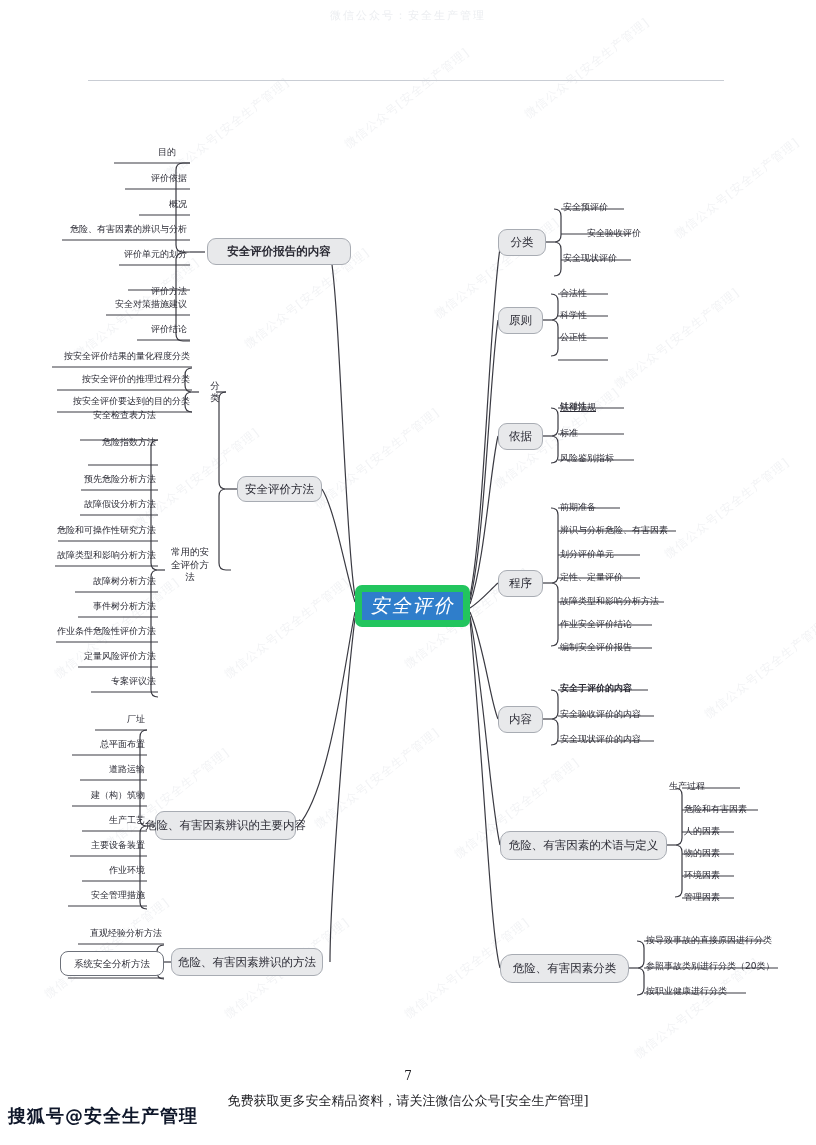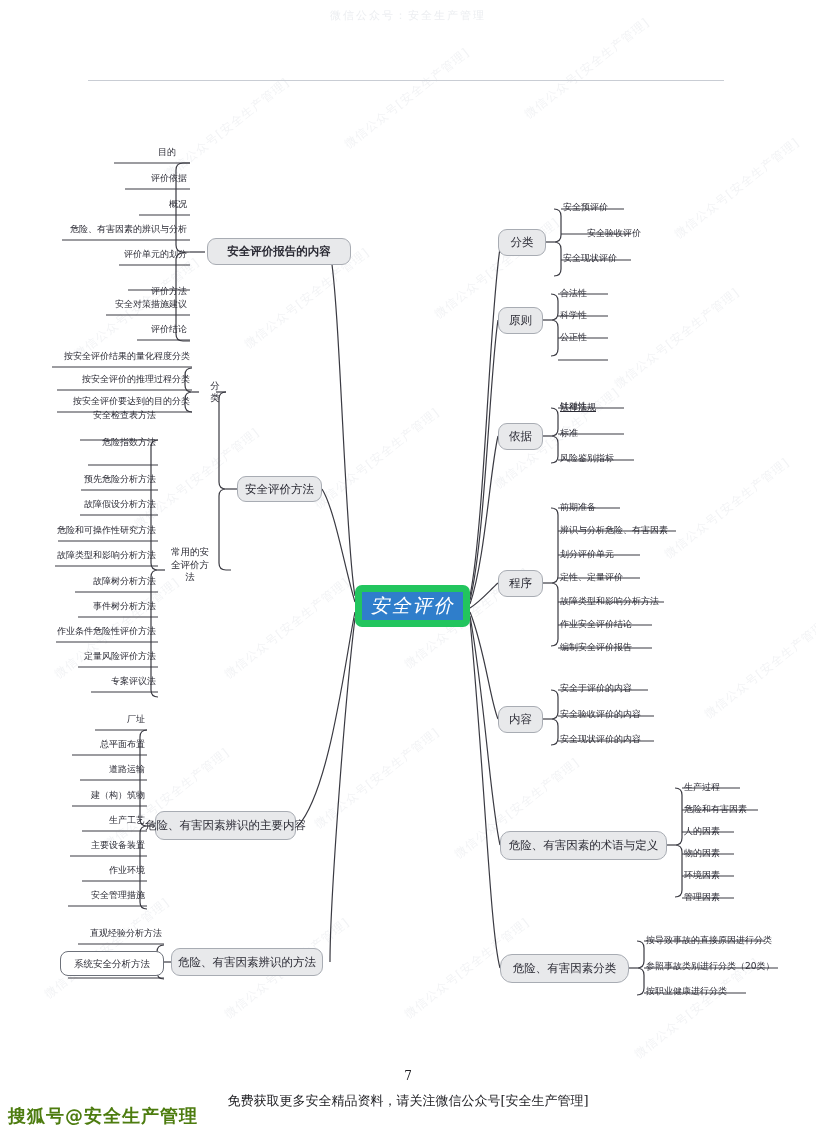--- a/index.html
+++ b/index.html
@@ -17,21 +17,21 @@
   .wm-top{
     position:absolute;left:0;top:8px;width:816px;text-align:center;
     font-size:11px;color:#eceef1;letter-spacing:2px;
   }
   .wm-tile{
     position:absolute;color:#f2f3f5;font-size:12px;
     transform:rotate(-38deg);white-space:nowrap;letter-spacing:1px;
   }
   .wm-bl{
     position:absolute;left:8px;top:1104px;font-size:18px;font-weight:bold;
-    color:#4d7c0f;letter-spacing:1px;
+    color:#0f172a;letter-spacing:1px;
   }
   .hrule{position:absolute;left:88px;top:80px;width:636px;height:1px;background:#c9cdd4;}
 
   
   .node{
     position:absolute;box-sizing:border-box;
     background:#e8e9eb;border:1px solid #a8acb3;border-radius:9px;
     display:flex;align-items:center;justify-content:center;
     font-size:11.5px;color:#2b2b35;white-space:nowrap;line-height:1.25;
     padding:0 8px;
@@ -282,26 +282,26 @@
   <div class="node" style="left:498px;top:570px;width:45px;height:27px;">程序</div>
   <div class="node leaf r" style="left:560px;top:501px;width:120px;height:14px;">前期准备</div>
   <div class="node leaf r" style="left:560px;top:524px;width:130px;height:14px;">辨识与分析危险、有害因素</div>
   <div class="node leaf r" style="left:560px;top:548px;width:120px;height:14px;">划分评价单元</div>
   <div class="node leaf r" style="left:560px;top:571px;width:120px;height:14px;">定性、定量评价</div>
   <div class="node leaf r" style="left:560px;top:595px;width:130px;height:14px;">故障类型和影响分析方法</div>
   <div class="node leaf r" style="left:560px;top:618px;width:125px;height:14px;">作业安全评价结论</div>
   <div class="node leaf r" style="left:560px;top:641px;width:125px;height:14px;">编制安全评价报告</div>
 
   <div class="node" style="left:498px;top:706px;width:45px;height:27px;">内容</div>
-  <div class="node leaf r" style="left:560px;top:682px;width:110px;height:14px;">安全于评价的内容</div>
+  <div class="node leaf r" style="left:560px;top:682px;width:110px;height:14px;font-weight:bold;">安全于评价的内容</div>
   <div class="node leaf r" style="left:560px;top:708px;width:110px;height:14px;">安全验收评价的内容</div>
   <div class="node leaf r" style="left:560px;top:733px;width:110px;height:14px;">安全现状评价的内容</div>
 
   <div class="node" style="left:500px;top:831px;width:167px;height:29px;border-radius:10px;">危险、有害因素的术语与定义</div>
-  <div class="node leaf r" style="left:684px;top:781px;width:80px;height:14px;">生产过程</div>
+  <div class="node leaf r" style="left:669px;top:781px;width:80px;height:14px;font-family:Liberation Mono, monospace;">生产过程</div>
   <div class="node leaf r" style="left:684px;top:803px;width:95px;height:14px;">危险和有害因素</div>
   <div class="node leaf r" style="left:684px;top:825px;width:80px;height:14px;">人的因素</div>
   <div class="node leaf r" style="left:684px;top:847px;width:80px;height:14px;">物的因素</div>
   <div class="node leaf r" style="left:684px;top:869px;width:80px;height:14px;">环境因素</div>
   <div class="node leaf r" style="left:684px;top:891px;width:80px;height:14px;">管理因素</div>
 
   <div class="node" style="left:500px;top:954px;width:129px;height:29px;border-radius:12px;">危险、有害因素分类</div>
   <div class="node leaf r" style="left:646px;top:934px;width:150px;height:14px;">按导致事故的直接原因进行分类</div>
   <div class="node leaf r" style="left:646px;top:960px;width:160px;height:14px;">参照事故类别进行分类（20类）</div>
   <div class="node leaf r" style="left:646px;top:985px;width:150px;height:14px;">按职业健康进行分类</div>

